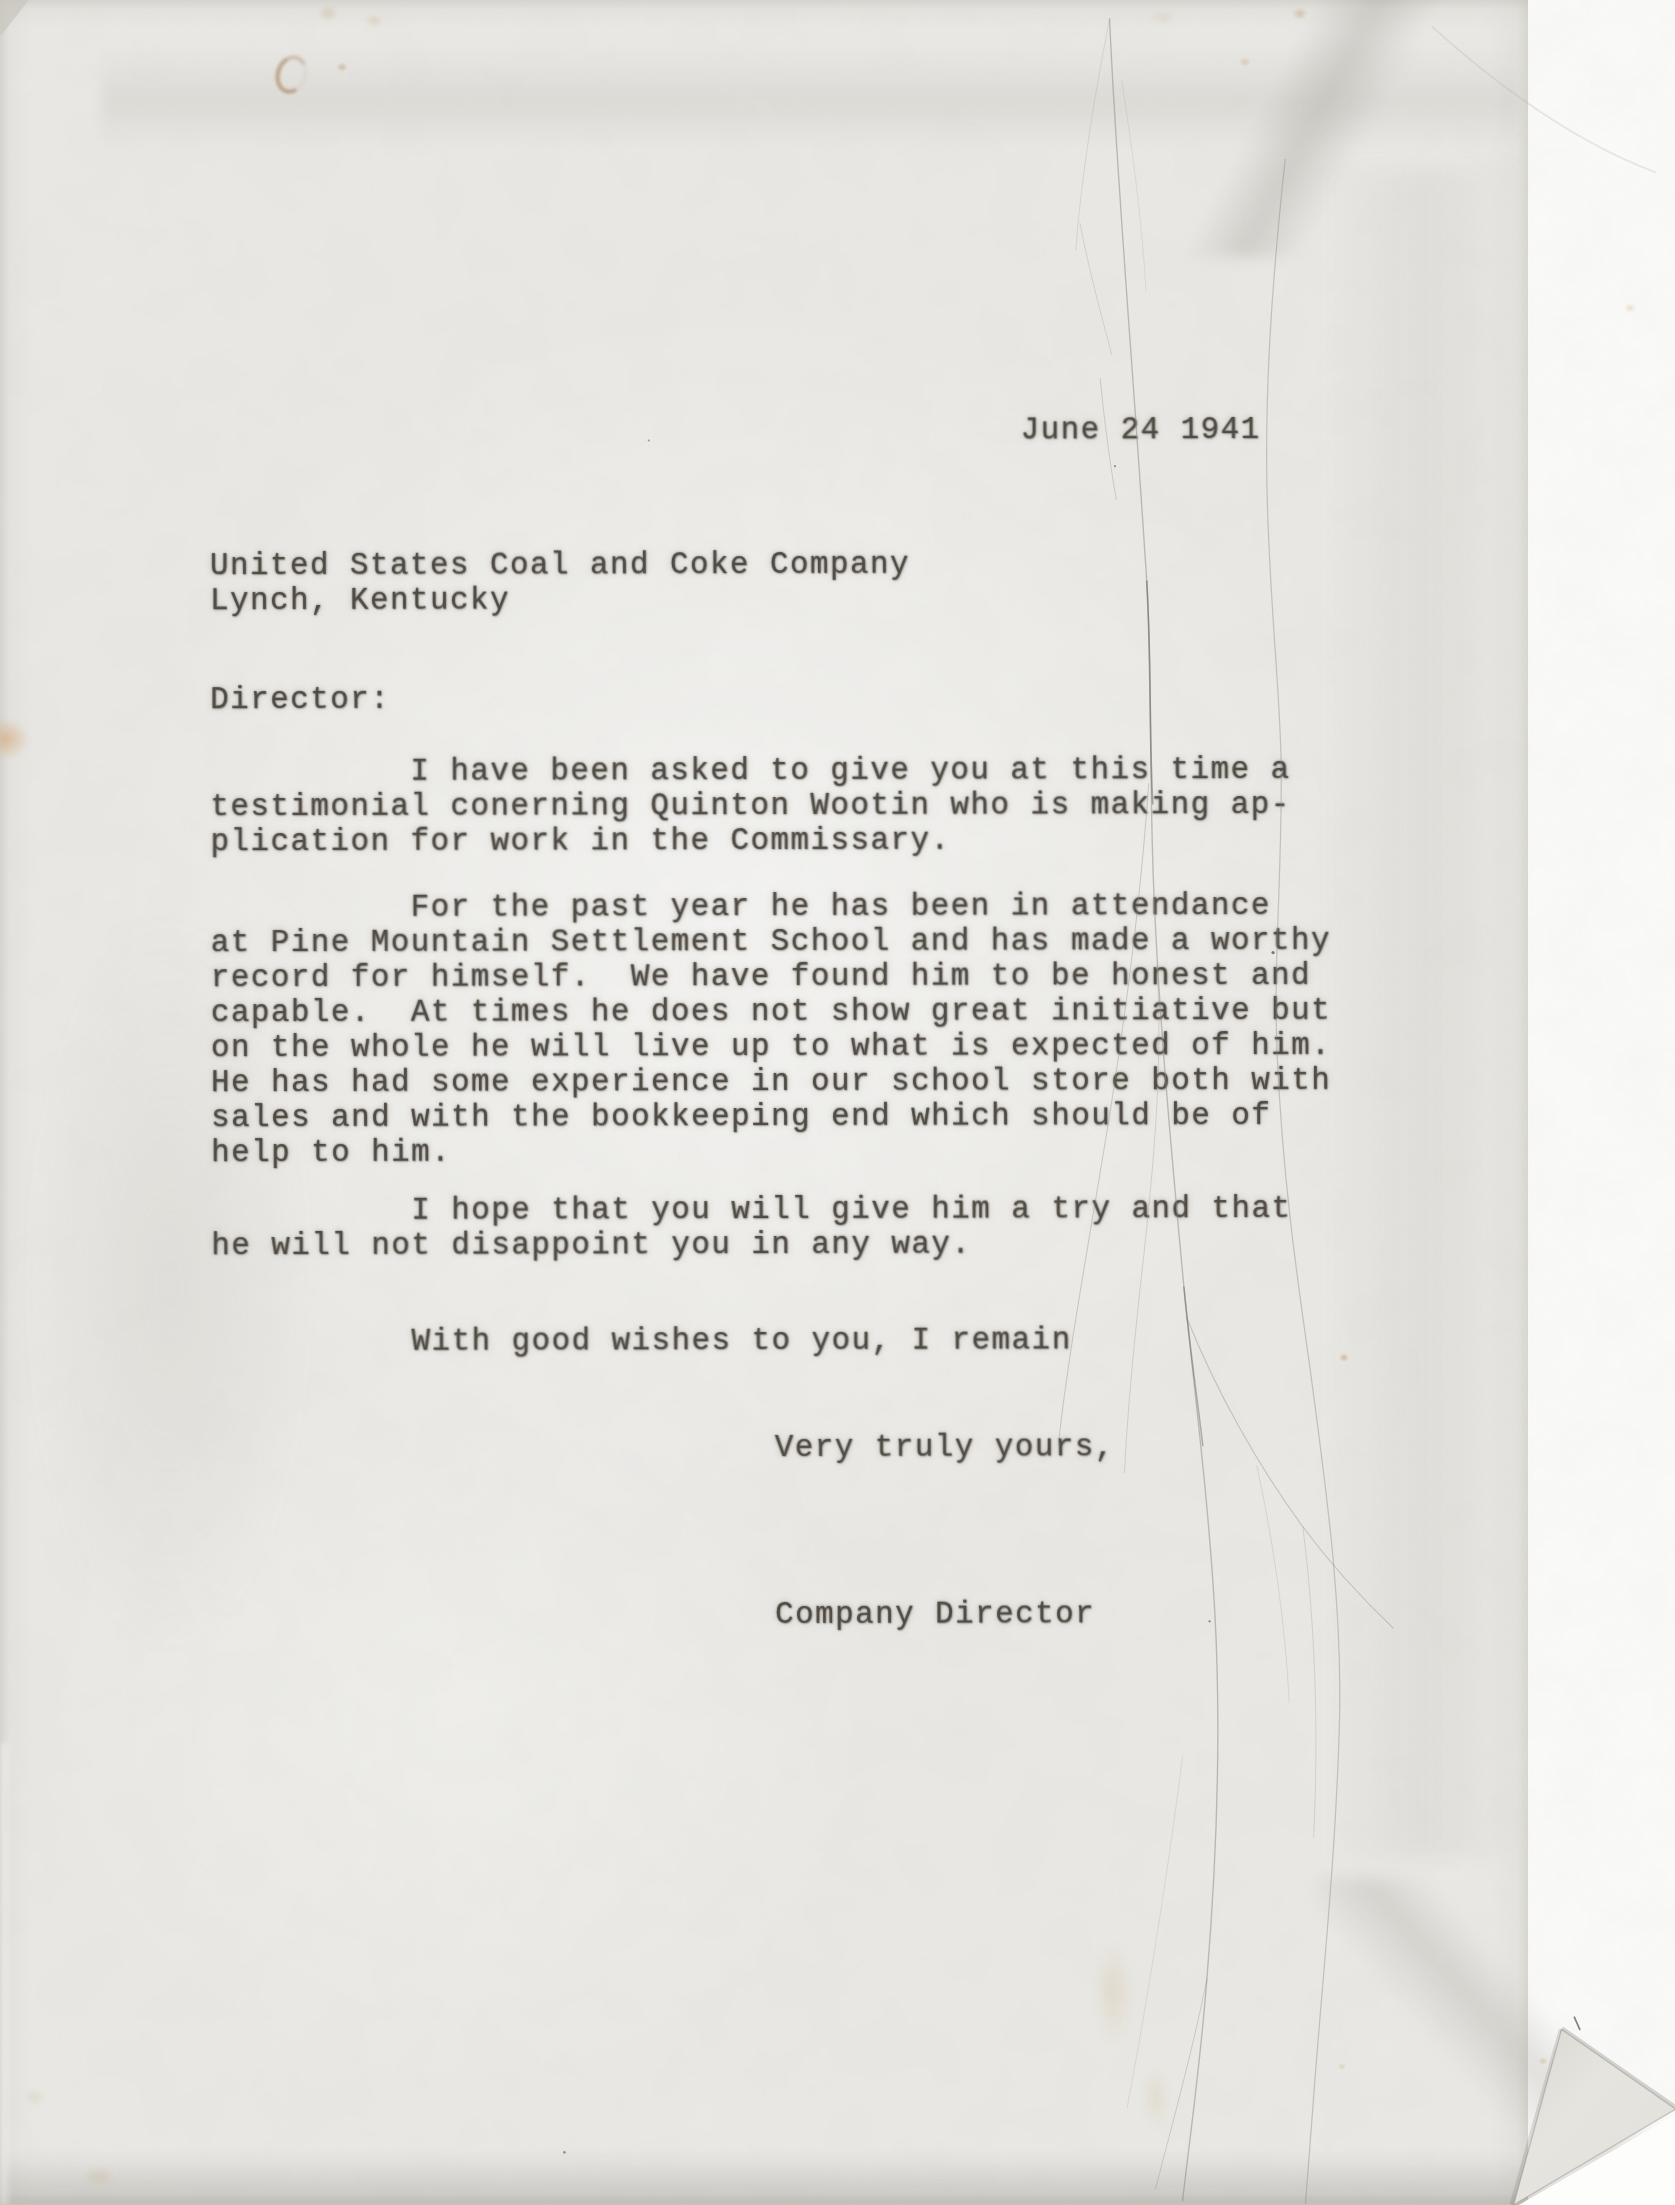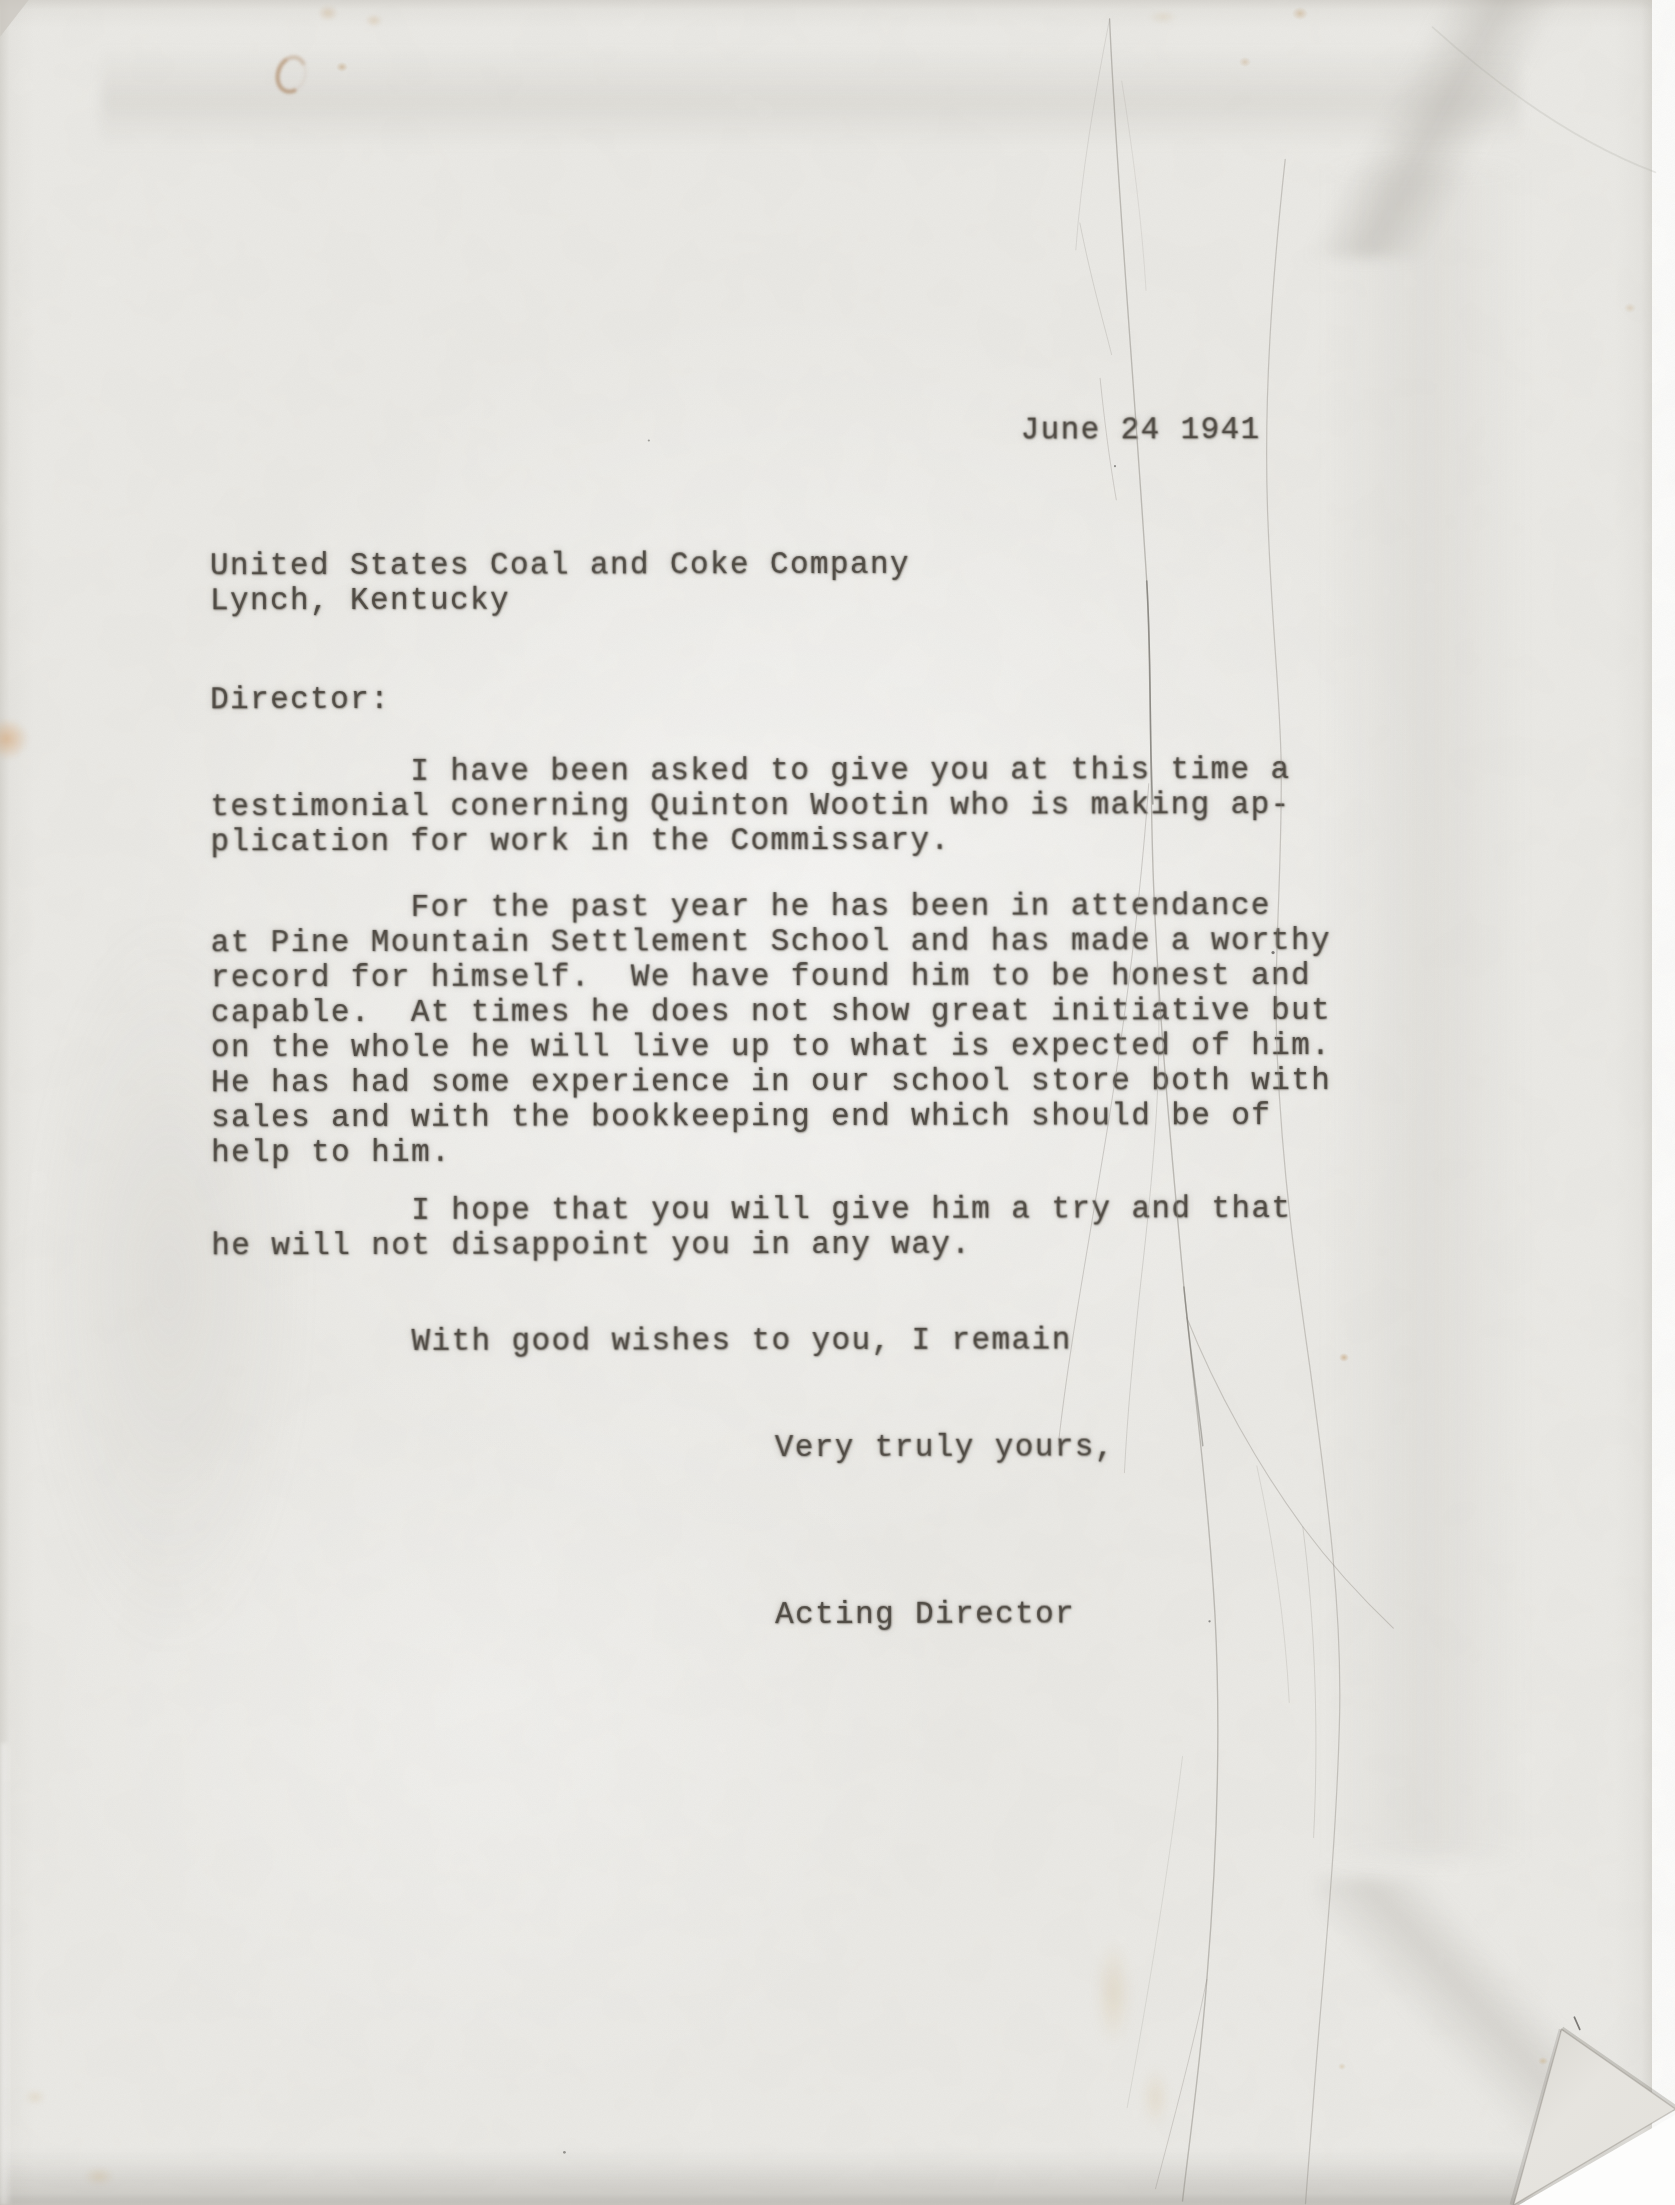--- a/index.html
+++ b/index.html
@@ -4,21 +4,21 @@
 <style>
   html, body {
     margin: 0; padding: 0;
     width: 1676px; height: 2205px;
     background: #fdfdfc;
     overflow: hidden;
     font-family: "Liberation Mono", monospace;
   }
   #scan {
     position: relative;
-    width: 1652px; height: 2205px;
+    width: 1528px; height: 2205px;
   }
   
   .paper {
     position: absolute; inset: 0;
     background-color: #ebeae6;
     background-image:
       radial-gradient(ellipse 55% 38% at 48% 42%, rgba(255,255,255,0.55), rgba(255,255,255,0) 75%),
       radial-gradient(ellipse 40% 25% at 30% 78%, rgba(255,255,255,0.30), rgba(255,255,255,0) 70%),
       linear-gradient(180deg, rgba(188,184,176,0.40) 0px, rgba(188,184,176,0.12) 9.5px, rgba(255,255,255,0) 28px),
       linear-gradient(0deg,   rgba(176,173,165,0.45) 0px, rgba(176,173,165,0.10) 10.8px, rgba(255,255,255,0) 41px),
@@ -171,21 +171,21 @@
 record for himself.  We have found him to be honest and
 capable.  At times he does not show great initiative but
 on the whole he will live up to what is expected of him.
 He has had some experience in our school store both with
 sales and with the bookkeeping end which should be of
 help to him.</div>
     <div class="ink" style="left:211px;  top:1192px;">          I hope that you will give him a try and that
 he will not disappoint you in any way.</div>
     <div class="ink" style="left:211px;  top:1323px;">          With good wishes to you, I remain</div>
     <div class="ink" style="left:774px; top:1430px;">Very truly yours,</div>
-    <div class="ink" style="left:774px; top:1597px;">Acting Director</div>
+    <div class="ink" style="left:774px; top:1597px;">Company Director</div>
   </div>
 
   <svg class="creases" width="1676" height="2205" viewBox="0 0 2480 3264" aria-hidden="true">
     <g fill="none" stroke-linecap="round">
       <path d="M1642,28 C1652,260 1678,560 1697,860 C1706,1010 1700,1160 1708,1330 C1716,1520 1735,1720 1752,1905 C1768,2065 1788,2215 1798,2390 C1808,2580 1800,2760 1786,2930 C1776,3060 1760,3170 1750,3258" stroke="#8b8780" stroke-width="2" opacity="0.50"></path>
       <path d="M1697,860 C1704,980 1700,1080 1706,1190" stroke="#55524c" stroke-width="2.5" opacity="0.45"></path>
       <path d="M1752,1905 C1760,1990 1772,2070 1780,2140" stroke="#55524c" stroke-width="2.2" opacity="0.40"></path>
       <path d="M1902,236 C1882,420 1870,590 1876,760 C1882,930 1894,1020 1896,1130 C1898,1290 1884,1420 1890,1560 C1898,1740 1918,1880 1938,2020 C1962,2200 1988,2380 1982,2560 C1976,2760 1956,2940 1944,3105 C1938,3180 1934,3230 1932,3262" stroke="#8e8a83" stroke-width="1.8" opacity="0.42"></path>
       <path d="M1700,1160 C1688,1330 1664,1520 1634,1700 C1606,1870 1580,2010 1566,2140" stroke="#908c85" stroke-width="1.5" opacity="0.38"></path>
       <path d="M1712,1430 C1722,1580 1706,1740 1688,1900 C1676,2010 1668,2100 1664,2180" stroke="#938f88" stroke-width="1.4" opacity="0.32"></path>

